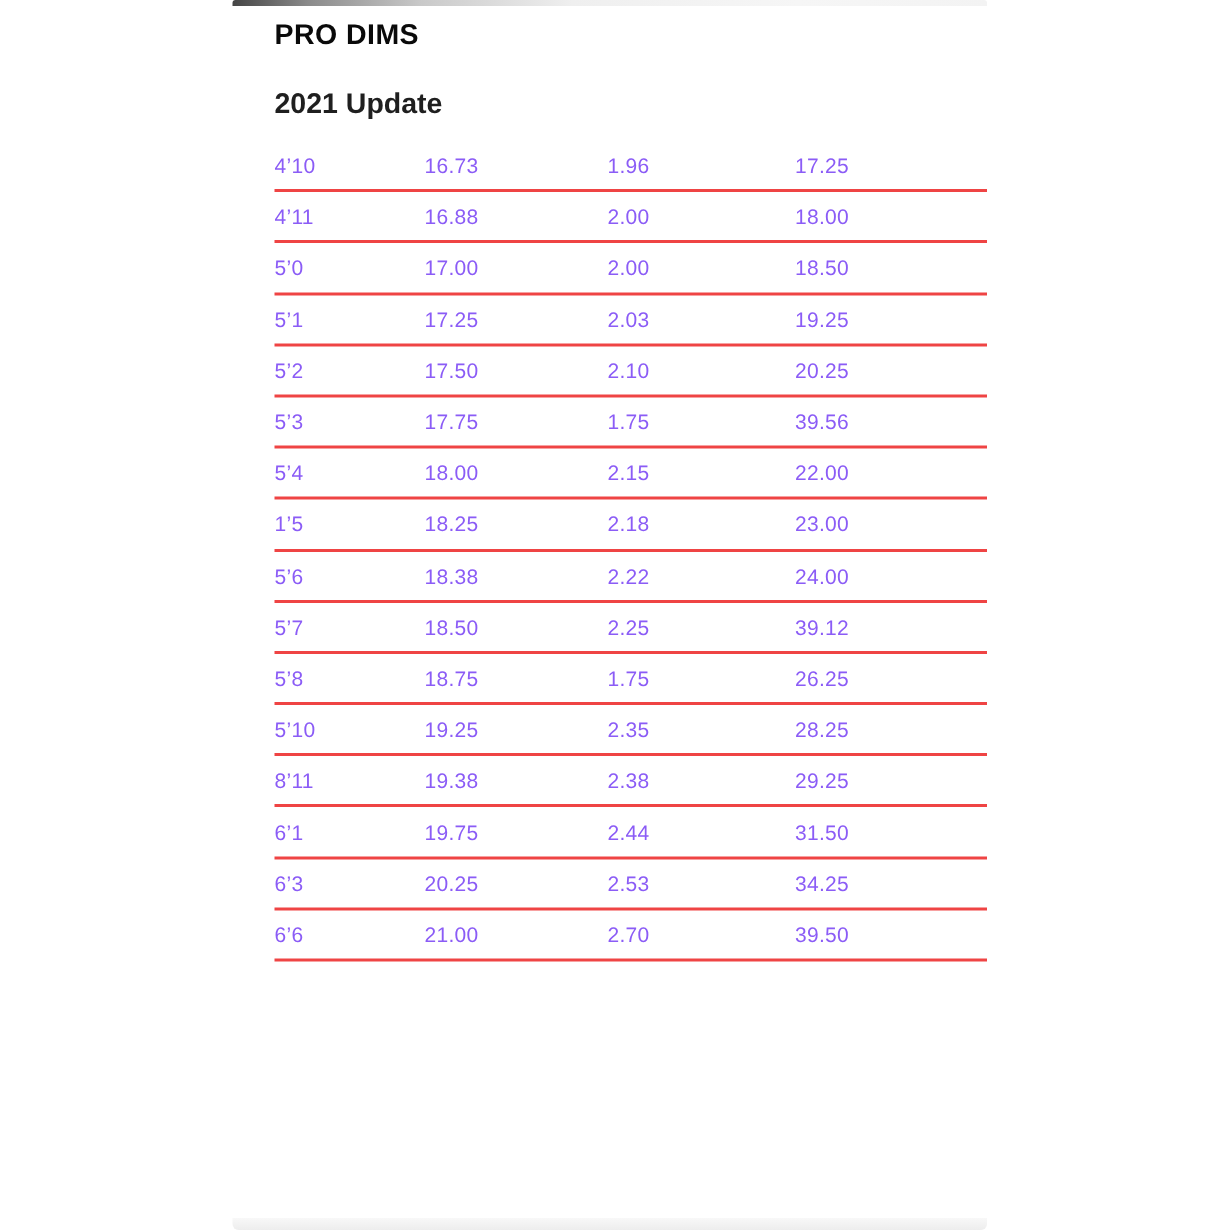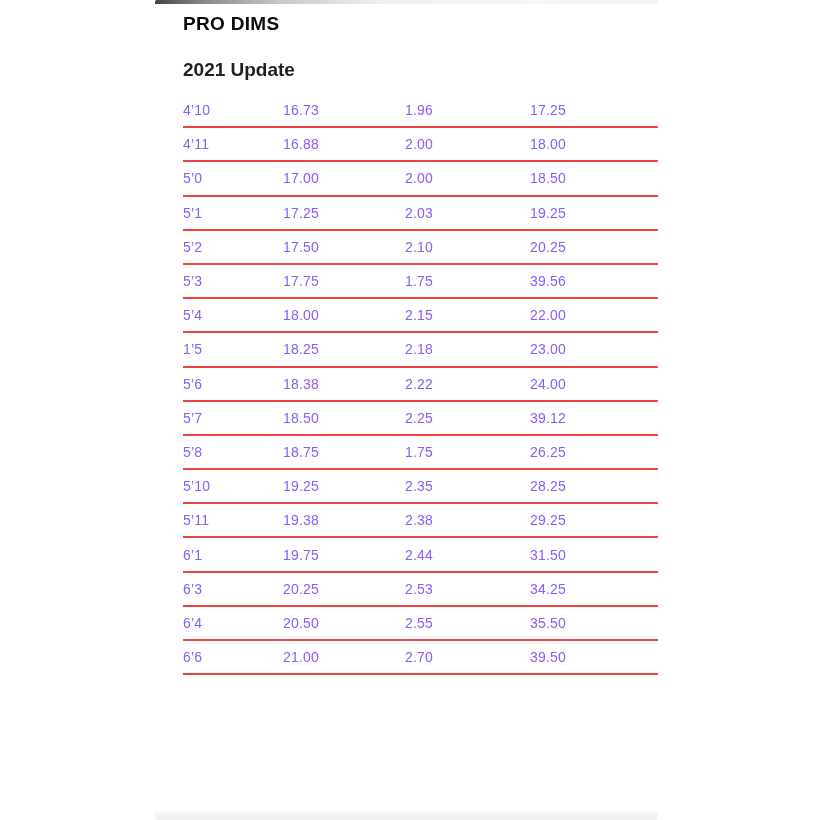--- a/index.html
+++ b/index.html
@@ -149,44 +149,38 @@
           <div class="dims-cell">1.75</div>
           <div class="dims-cell">26.25</div>
         </div>
         <div class="dims-row">
           <div class="dims-cell">5’10</div>
           <div class="dims-cell">19.25</div>
           <div class="dims-cell">2.35</div>
           <div class="dims-cell">28.25</div>
         </div>
         <div class="dims-row">
-          <div class="dims-cell">5’11</div>
+          <div class="dims-cell">8’11</div>
           <div class="dims-cell">19.38</div>
           <div class="dims-cell">2.38</div>
           <div class="dims-cell">29.25</div>
         </div>
         <div class="dims-row">
           <div class="dims-cell">6’1</div>
           <div class="dims-cell">19.75</div>
           <div class="dims-cell">2.44</div>
           <div class="dims-cell">31.50</div>
         </div>
         <div class="dims-row">
           <div class="dims-cell">6’3</div>
           <div class="dims-cell">20.25</div>
           <div class="dims-cell">2.53</div>
           <div class="dims-cell">34.25</div>
         </div>
         <div class="dims-row">
-          <div class="dims-cell">6’4</div>
-          <div class="dims-cell">20.50</div>
-          <div class="dims-cell">2.55</div>
-          <div class="dims-cell">35.50</div>
-        </div>
-        <div class="dims-row">
           <div class="dims-cell">6’6</div>
           <div class="dims-cell">21.00</div>
           <div class="dims-cell">2.70</div>
           <div class="dims-cell">39.50</div>
         </div>
       </div>
   </div>
   <div class="bottom-fade"></div>
 </div>
 

